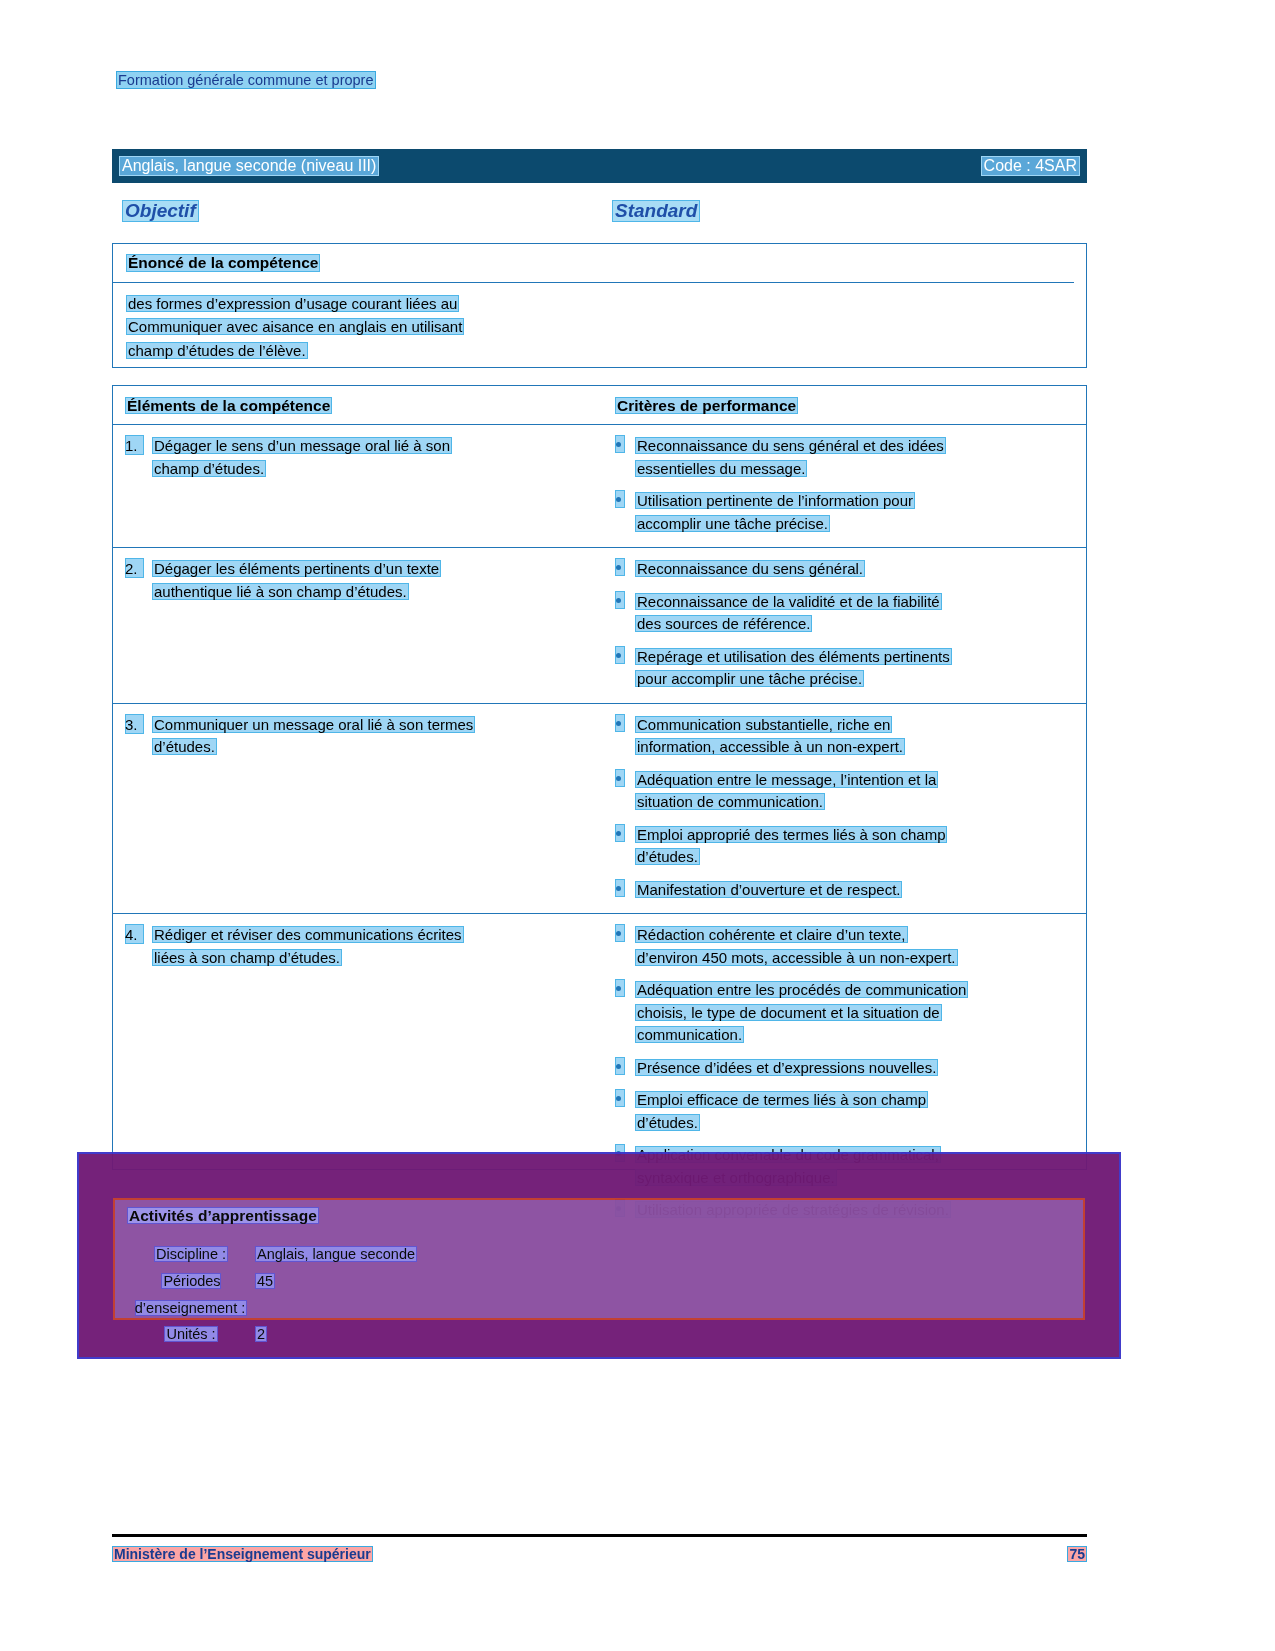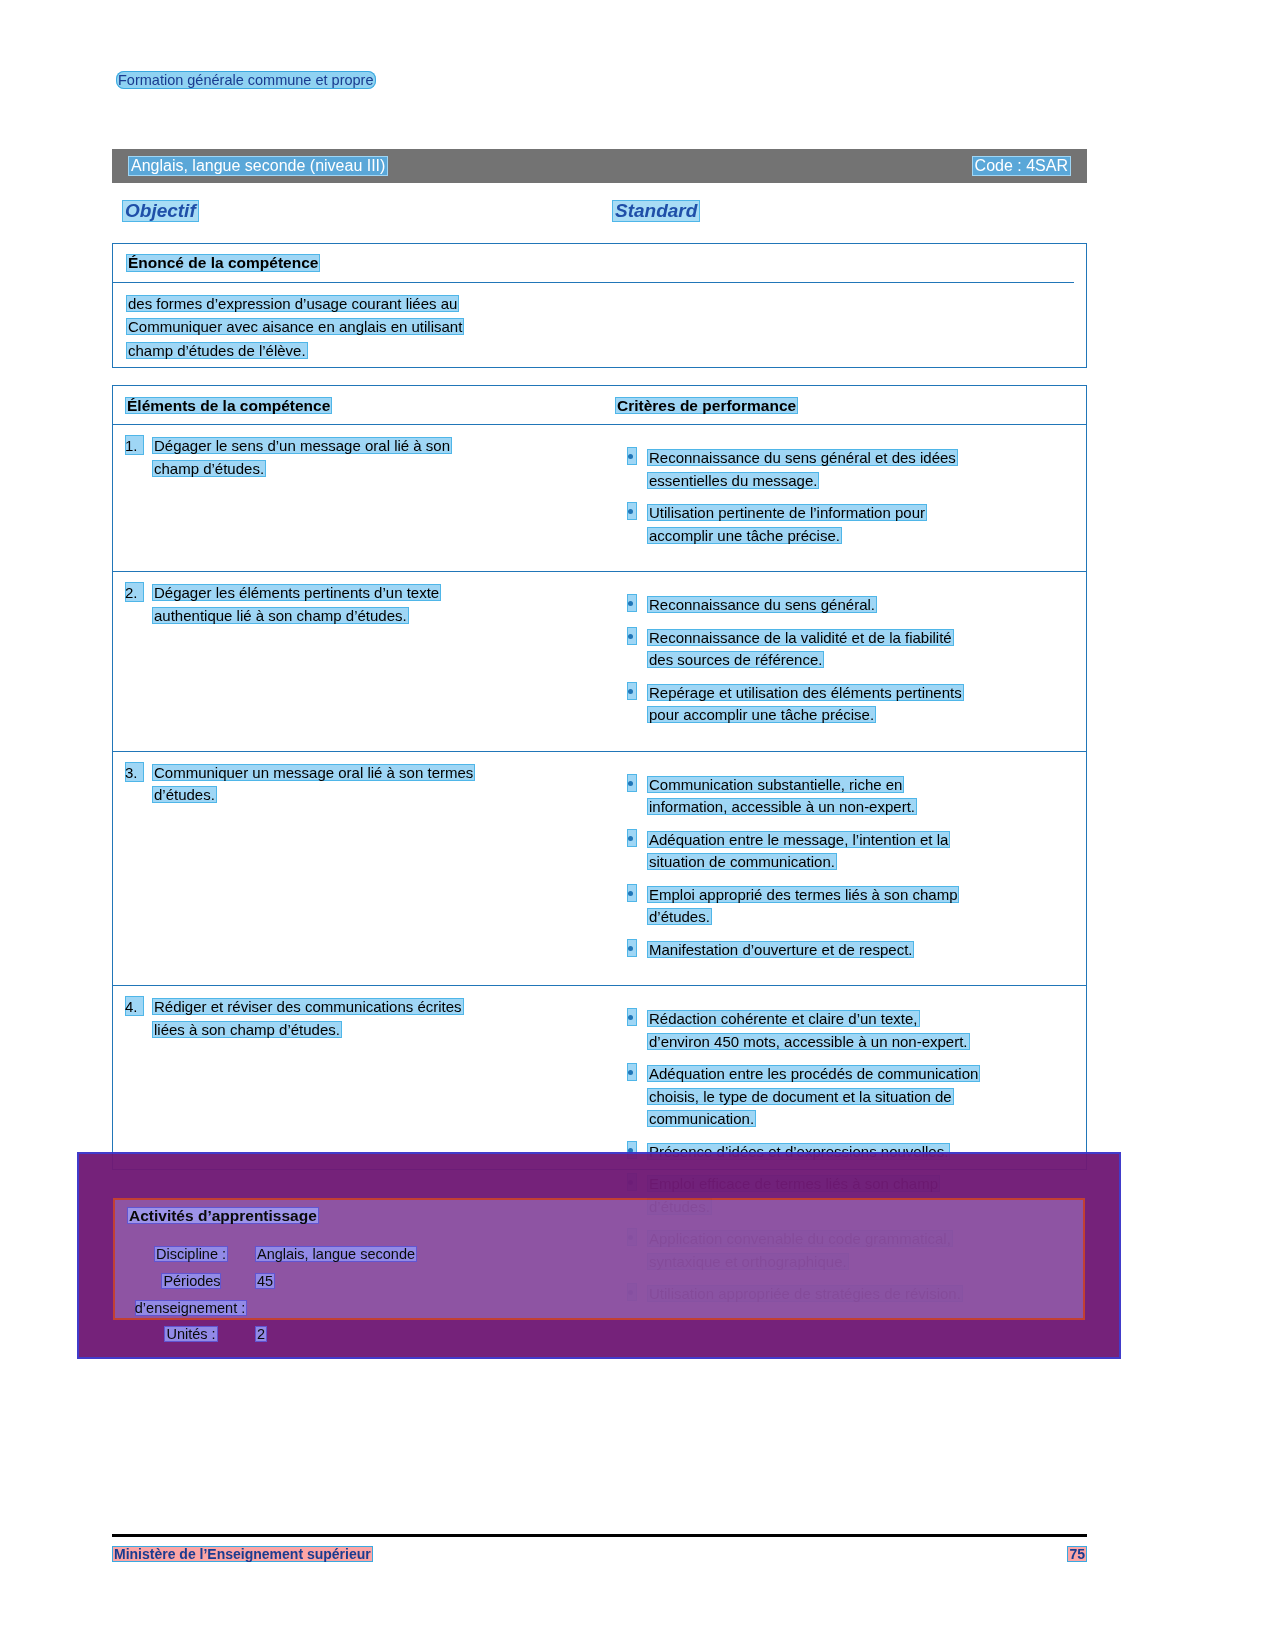--- a/index.html
+++ b/index.html
@@ -34,36 +34,35 @@
     position: absolute;
     left: 116px;
     top: 72px;
     font-size: 14.5px;
     color: #1a3b8f;
   }
   .header-note .hl {
     background: #8fd2f2;
     box-shadow: 0 0 0 1px #3aa9e0 inset;
     padding: 1px 2px;
-    border-radius: 8px;
   }
 
   
   .title-bar {
     position: absolute;
     left: 112px;
     top: 149px;
     width: 975px;
     height: 34px;
-    background: #737373;
+    background: #0c4a6e;
     display: flex;
     align-items: center;
     justify-content: space-between;
     box-sizing: border-box;
-    padding: 0 16px;
+    padding: 0 7px;
   }
   .title-bar .t-left,
   .title-bar .t-right {
     font-size: 16px;
     color: #ffffff;
     background: #5aa7d8;
     box-shadow: 0 0 0 1px #9fd6f5 inset;
     padding: 1px 3px;
   }
 
@@ -190,21 +189,21 @@
     display: block;
   }
   .elem .txt .ln span,
   .crit .ln span {
     background: #9fd6f5;
     box-shadow: 0 0 0 1px #4fb6e8 inset;
     padding: 0 2px;
   }
 
   .crit-list {
-    margin: 12px;
+    margin: 0;
     padding: 0;
     list-style: none;
   }
   .crit {
     font-size: 15px;
     line-height: 1.5;
     display: flex;
     gap: 10px;
     margin-bottom: 10px;
   }

